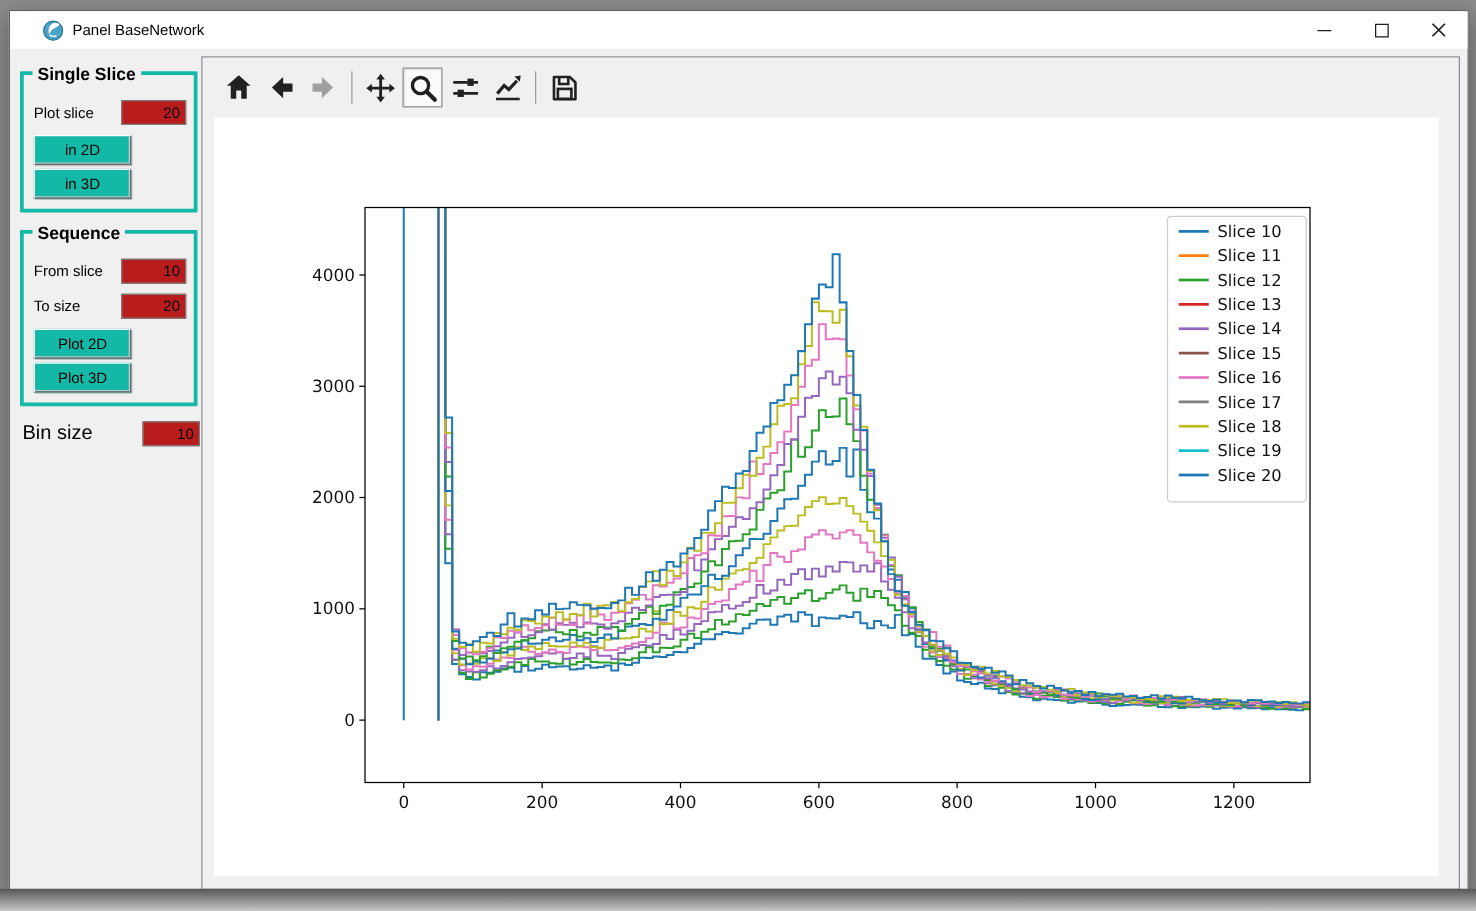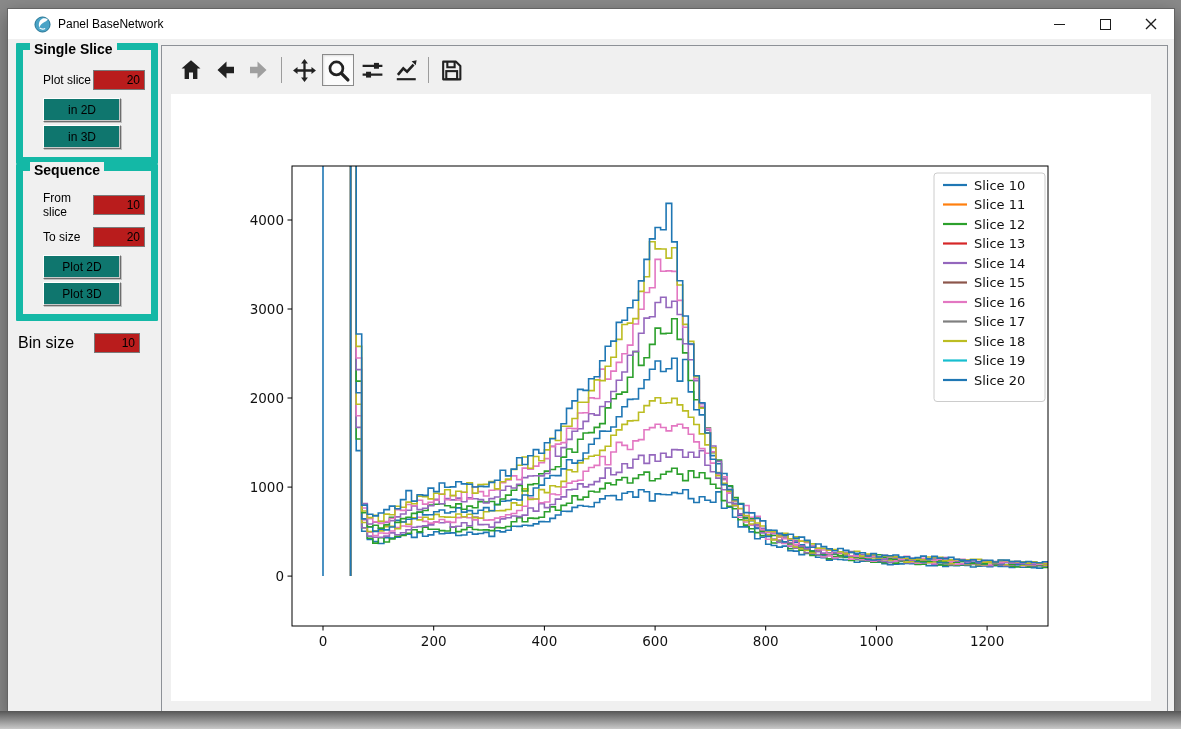--- a/index.html
+++ b/index.html
@@ -16,34 +16,34 @@
     background:#f0f0f0;border:1px solid #646464;box-shadow:0 6px 18px rgba(0,0,0,.35);}
   .titlebar{position:absolute;left:0;top:0;right:0;height:30px;background:#ffffff;
     display:flex;align-items:center;padding:0 0 0 26px;box-sizing:border-box;}
   .titlebar .title{font-size:12px;color:#000;margin-left:7px;}
   .win-controls{position:absolute;right:0;top:0;height:30px;display:flex;}
   .win-btn{width:46px;height:30px;display:flex;align-items:center;justify-content:center;background:transparent;border:none;padding:0;}
   .glyph-min{width:11px;height:0;border-top:1.6px solid #1d1d1d;}
   .glyph-max{width:9px;height:9px;border:1.4px solid #1d1d1d;background:transparent;}
   
   .sidebar{position:absolute;left:6px;top:34px;width:146px;}
-  .groupbox{position:relative;border:7px solid #14b8a6;border-radius:1px;margin:0 2px 0 2px;
-    padding:20px 6px 8px 20px;}
+  .groupbox{position:relative;border:3px solid #14b8a6;border-radius:1px;margin:14px 2px 0 2px;
+    padding:20px 6px 8px 8px;}
   .groupbox .legend{position:absolute;top:-9px;left:7px;background:#f0f0f0;padding:0 4px;
     font-weight:bold;font-size:14px;color:#000;}
   .row{display:flex;align-items:center;justify-content:space-between;margin:0 0 8px 0;}
   .row label{font-size:12px;color:#000;}
   .tk-entry{width:46px;height:18px;border:1px solid #7a7a7a;background:#b91c1c;
     font-family:"Liberation Sans",sans-serif;font-size:12px;text-align:right;
     padding:0 4px 0 0;box-sizing:content-box;}
-  .tk-btn{display:block;width:78px;height:24px;margin:3px 0 0 0;background:#0f766e;
+  .tk-btn{display:block;width:78px;height:24px;margin:3px 0 0 0;background:#14b8a6;
     font-family:"Liberation Sans",sans-serif;font-size:12px;color:#000;
     border:1px solid;border-color:#ffffff #6d6d6d #6d6d6d #ffffff;
     box-shadow:inset -1px -1px 0 #c9c9c9, 1px 1px 0 #c0c0c0;}
-  .binsize-row{margin:12px 20px 0 4px;display:flex;align-items:center;justify-content:space-between;}
+  .binsize-row{margin:12px 0 0 4px;display:flex;align-items:center;justify-content:space-between;}
   .binsize-row .tk-entry{width:40px;}
   
   .canvas-area{position:absolute;left:153px;top:36px;width:1005px;height:665px;
     border:1px solid #8d9197;background:#f0f0f0;}
   .mpl-toolbar{position:absolute;left:12px;top:7px;height:34px;display:flex;align-items:center;}
   .mpl-btn{width:32px;height:32px;display:flex;align-items:center;justify-content:center;
     background:transparent;border:1px solid transparent;padding:0;margin:0 1px;color:#212121;}
   .mpl-btn.active{background:#fbfbfb;border:1px solid #8a8a8a;box-shadow:inset 1px 1px 2px rgba(0,0,0,.12);}
   .mpl-btn.disabled{color:#9f9f9f;}
   .tsep{width:1px;height:26px;background:#9c9c9c;margin:0 5px;}

